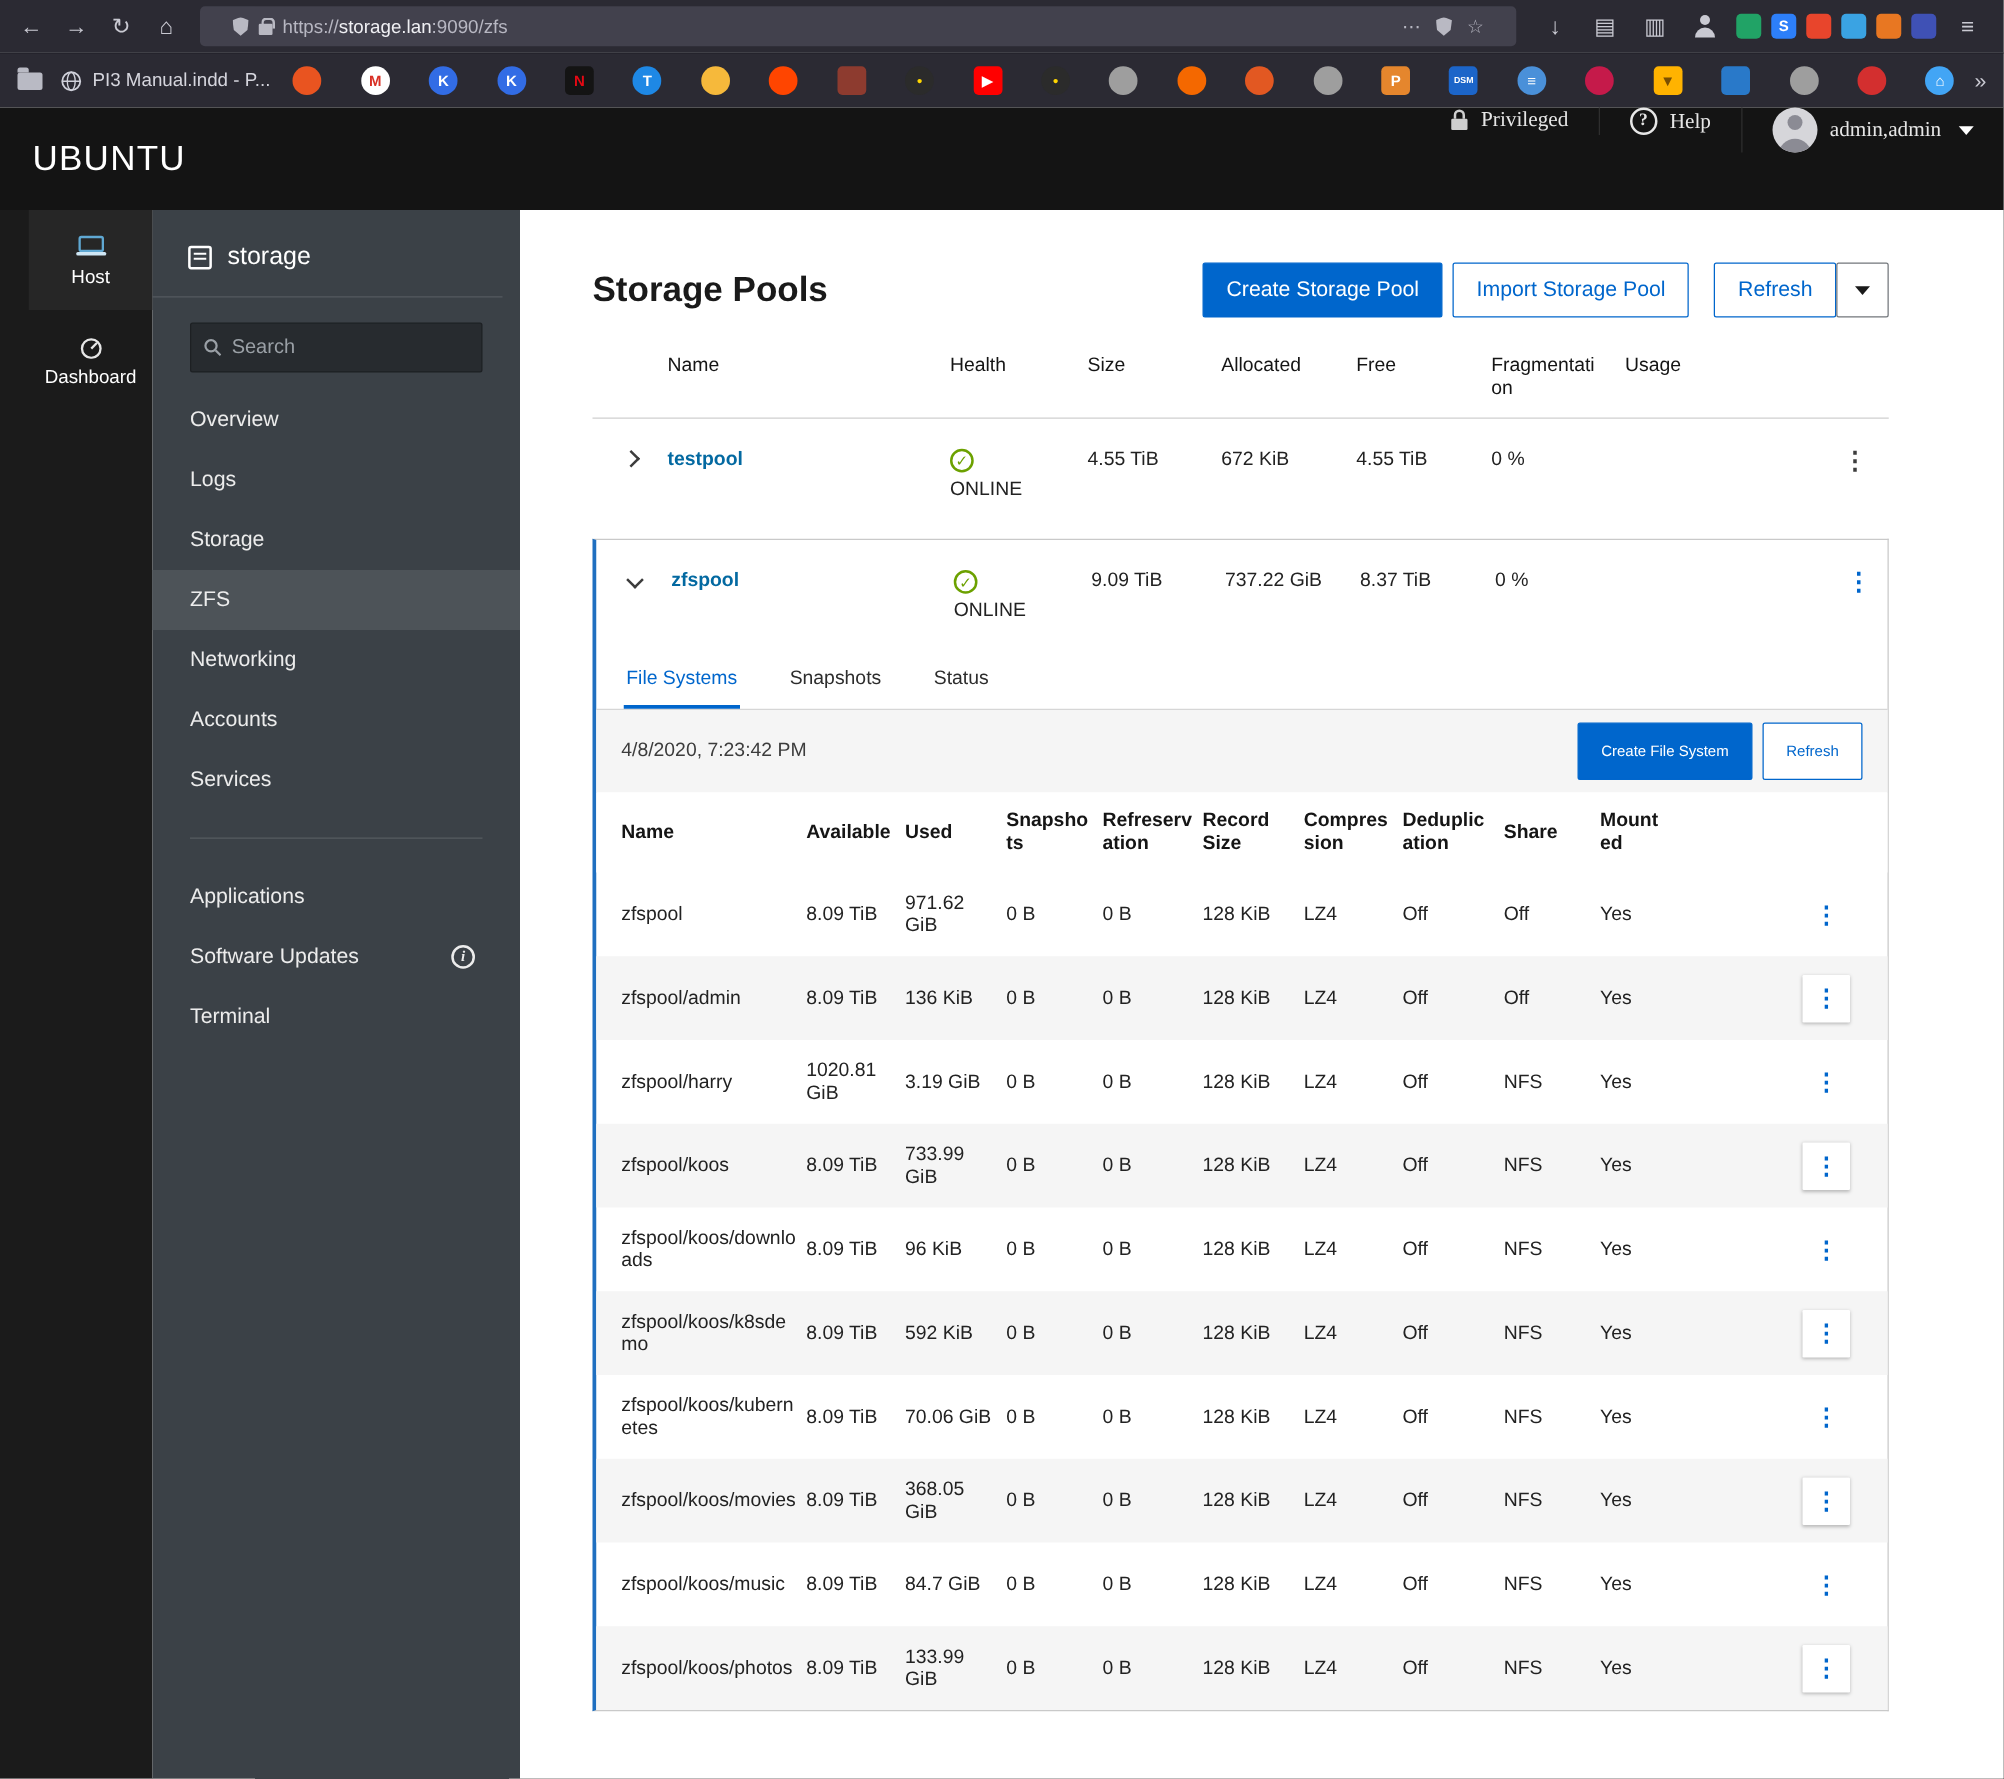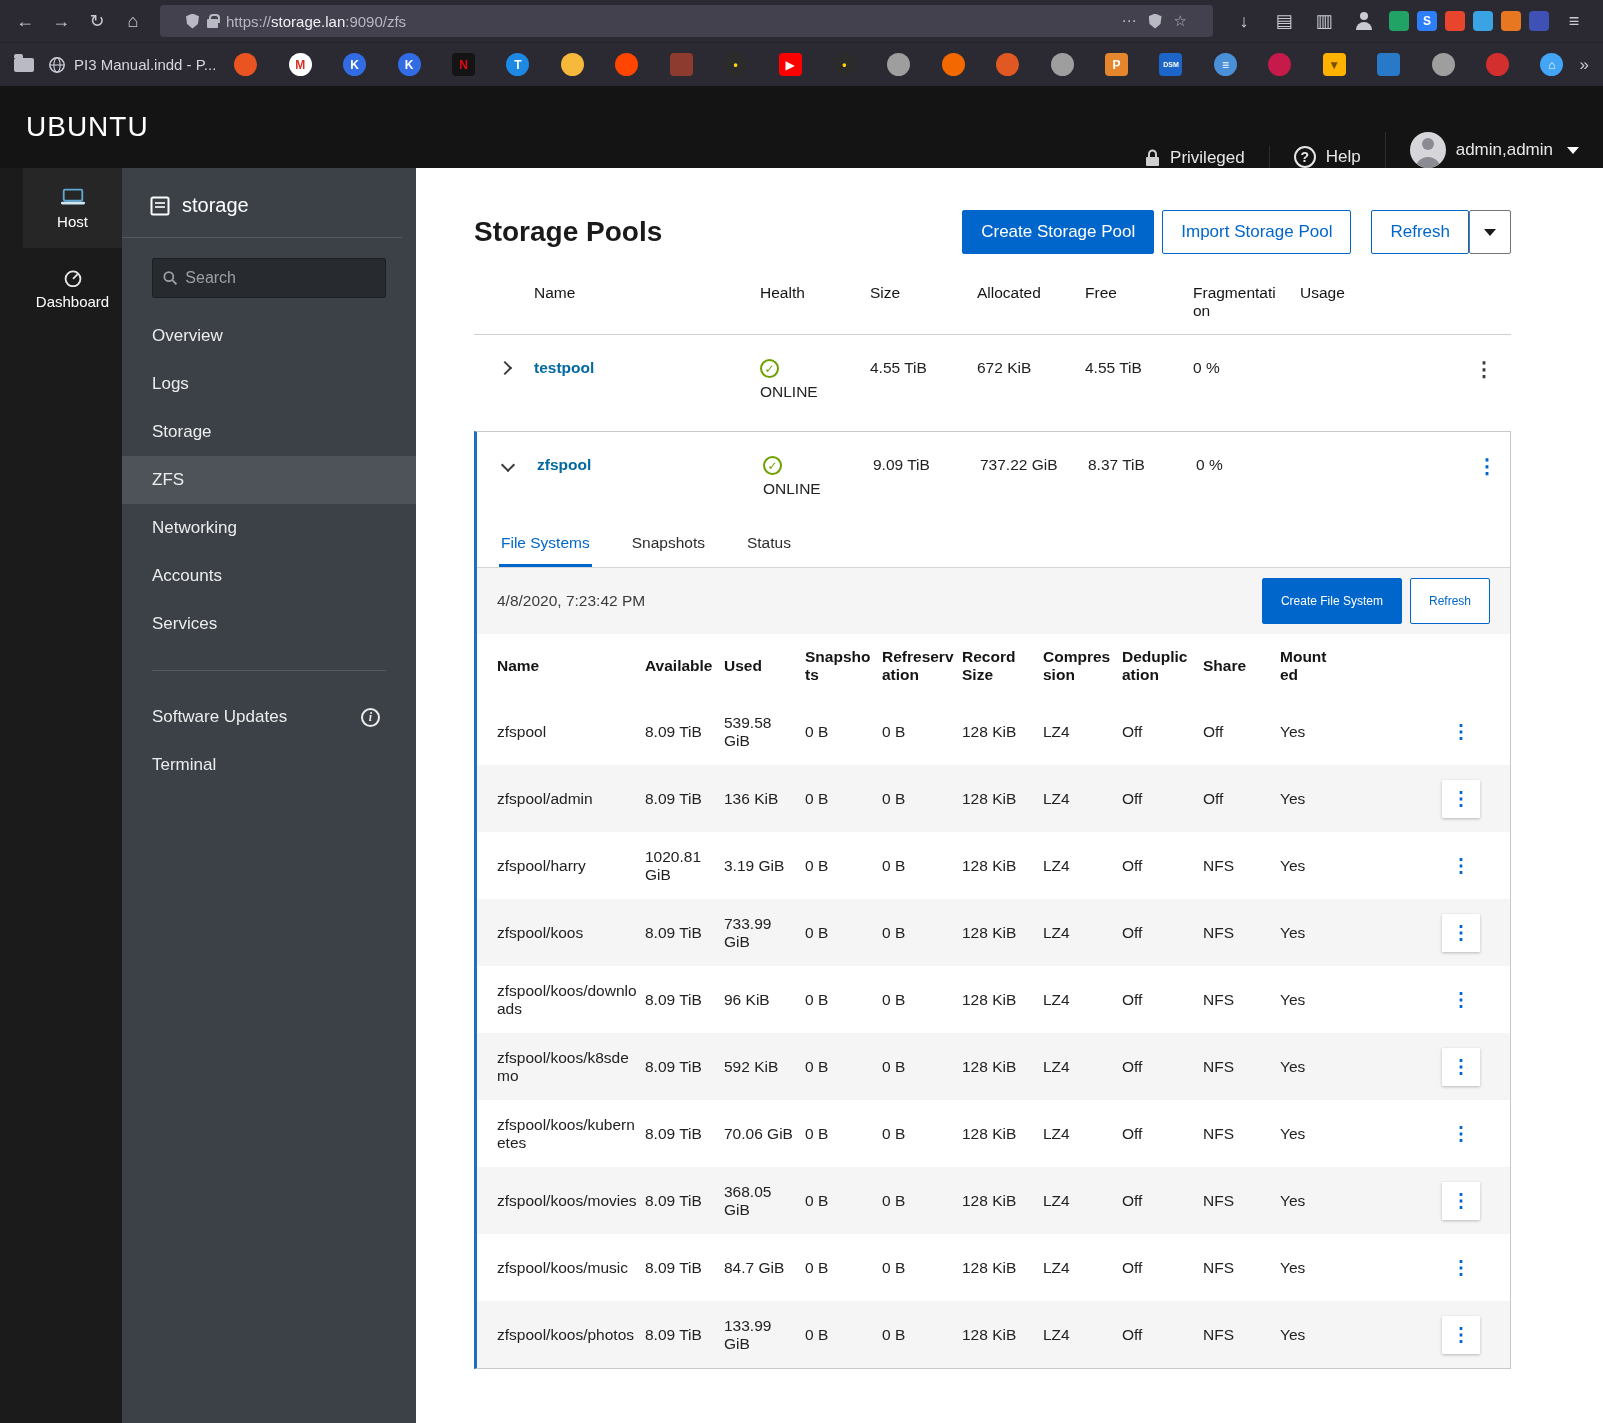--- a/index.html
+++ b/index.html
@@ -47,21 +47,21 @@
   .globe-svg { width:18px; height:18px; }
   #favicons { display: flex; align-items: center; flex: 1 1 auto; justify-content: space-between; padding: 0 8px;}
   .favicon { width: 23px; height: 23px; border-radius: 50%; display: inline-flex; align-items: center;
     justify-content: center; color:#fff; font-weight: bold; font-size: 12px; flex: 0 0 auto; }
   .favicon.sq { border-radius: 4px; }
   .bm-overflow { color: #c9c9d2; font-size: 17px; padding-left: 8px; }
 
   
   .ck-header { height: 82px; background: #141414; display: flex; align-items: center; color: #fff; }
   .brand { font-size: 28px; letter-spacing: 1px; margin-left: 26px; font-weight: 400; }
-  .ck-right { margin-left: auto; display: flex; align-items: flex-end; height: 100%; }
+  .ck-right { margin-left: auto; display: flex; align-items: flex-start; height: 100%; font-family: Liberation Serif, serif; }
   .ck-item { display: flex; align-items: center; gap: 10px; padding: 0 24px; font-size: 17px; color: #e6e6e6; }
   .ck-sep { border-left: 1px solid #2e2e2e; }
   .lock-svg, .q-circle { flex: 0 0 auto; }
   .q-circle { width: 22px; height: 22px; border: 2px solid #e6e6e6; border-radius: 50%;
     display: inline-flex; align-items: center; justify-content: center; font-size: 14px; font-weight: bold; }
   .avatar { width: 36px; height: 36px; border-radius: 50%; background: #d6d6da; position: relative; overflow: hidden; }
   .avatar::before { content:""; position:absolute; top:6px; left:12px; width:12px; height:12px; border-radius:50%; background:#8b8b94;}
   .avatar::after { content:""; position:absolute; bottom:-3px; left:5px; width:26px; height:14px; border-radius:13px 13px 0 0; background:#8b8b94;}
   .caret-down { width: 0; height: 0; border-left: 6px solid transparent; border-right: 6px solid transparent;
     border-top: 7px solid #fff; display: inline-block; margin-left: 4px; }
@@ -287,20 +287,21 @@
         <input type="text" placeholder="Search" style="">
       </div>
       <div class="nav-item">Overview</div>
       <div class="nav-item">Logs</div>
       <div class="nav-item">Storage</div>
       <div class="nav-item active">ZFS</div>
       <div class="nav-item">Networking</div>
       <div class="nav-item">Accounts</div>
       <div class="nav-item">Services</div>
       <div class="nav-divider"></div>
+      <div class="nav-item">Applications</div>
       <div class="nav-item">
         <span>Software Updates</span>
         <span class="info-circle">i</span>
       </div>
       <div class="nav-item">Terminal</div>
     </div>
 
     <div class="main">
       <div class="content">
 
@@ -383,21 +384,21 @@
             <div class="cell">Compression</div>
             <div class="cell">Deduplication</div>
             <div class="cell">Share</div>
             <div class="cell">Mounted</div>
             <div class="cell"></div>
           </div>
 
           <div class="fs-grid fs-row">
             <div class="cell">zfspool</div>
             <div class="cell">8.09 TiB</div>
-            <div class="cell">539.58 GiB</div>
+            <div class="cell">971.62 GiB</div>
             <div class="cell">0 B</div>
             <div class="cell">0 B</div>
             <div class="cell">128 KiB</div>
             <div class="cell">LZ4</div>
             <div class="cell">Off</div>
             <div class="cell">Off</div>
             <div class="cell">Yes</div>
             <div class="cell kebab-cell">
                 <button class="kebab-btn">⋮</button>
               </div>

